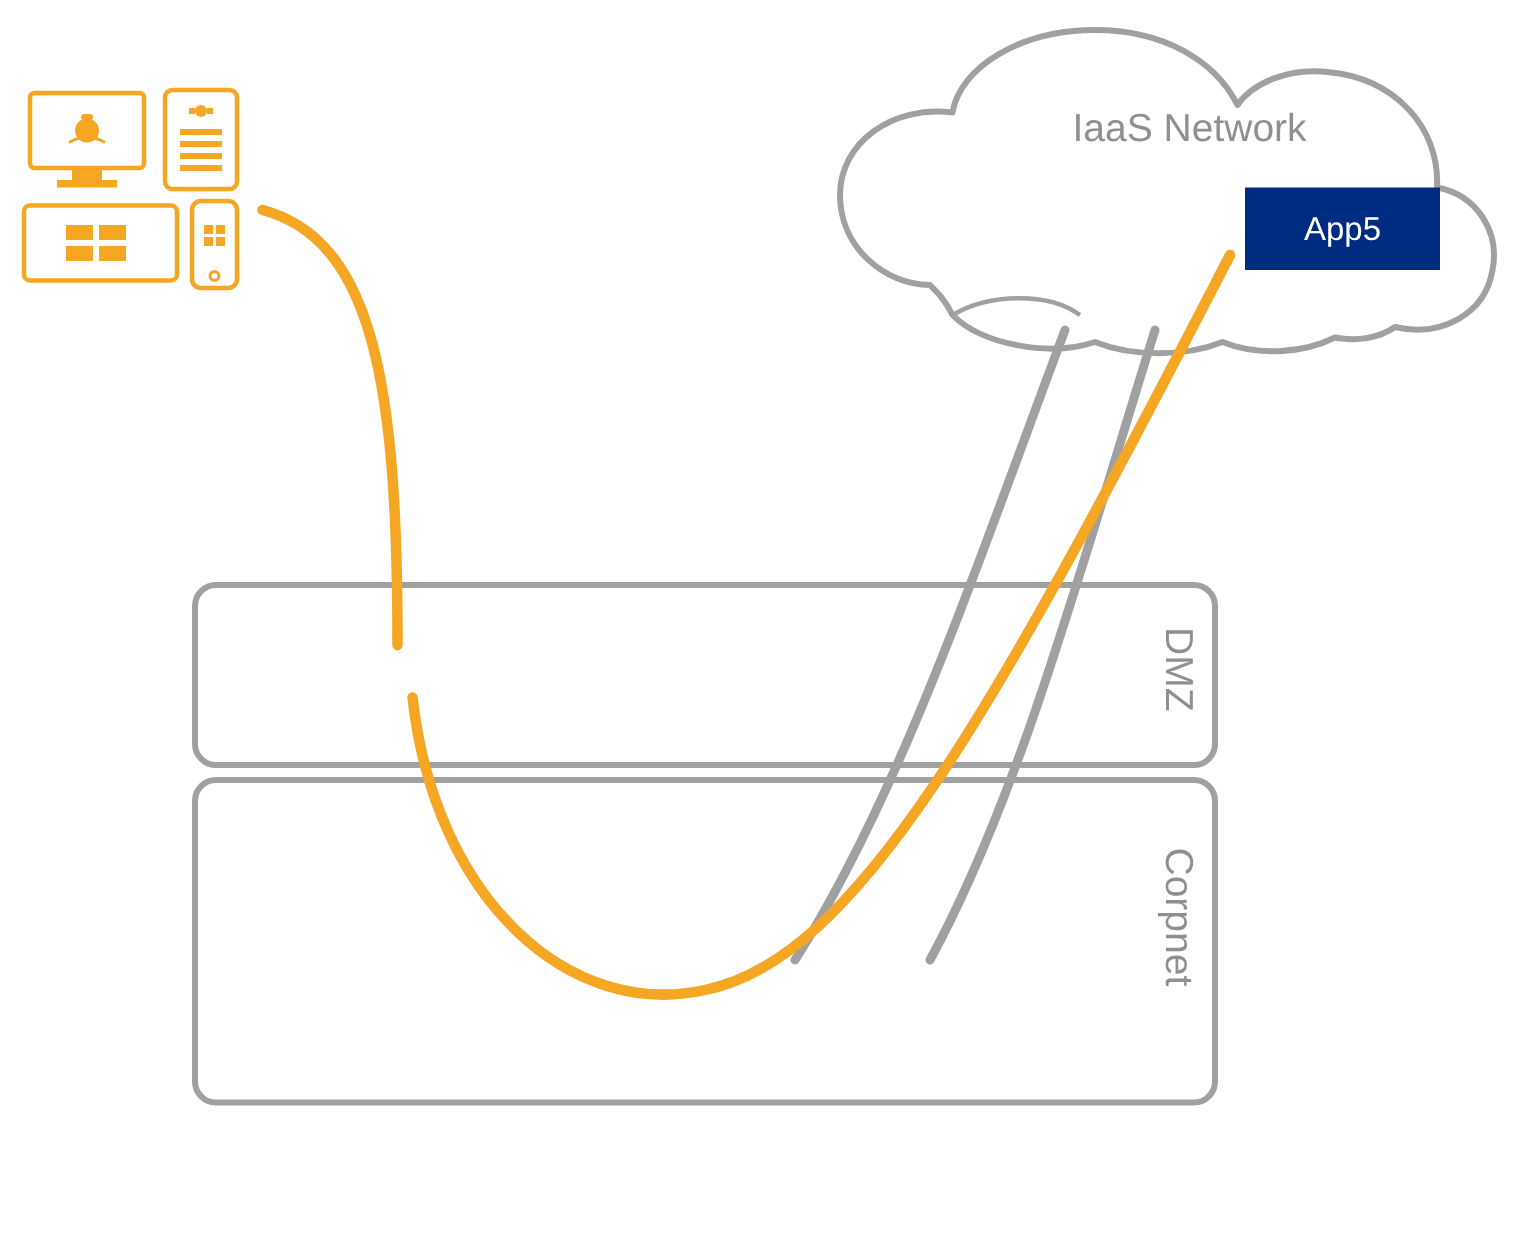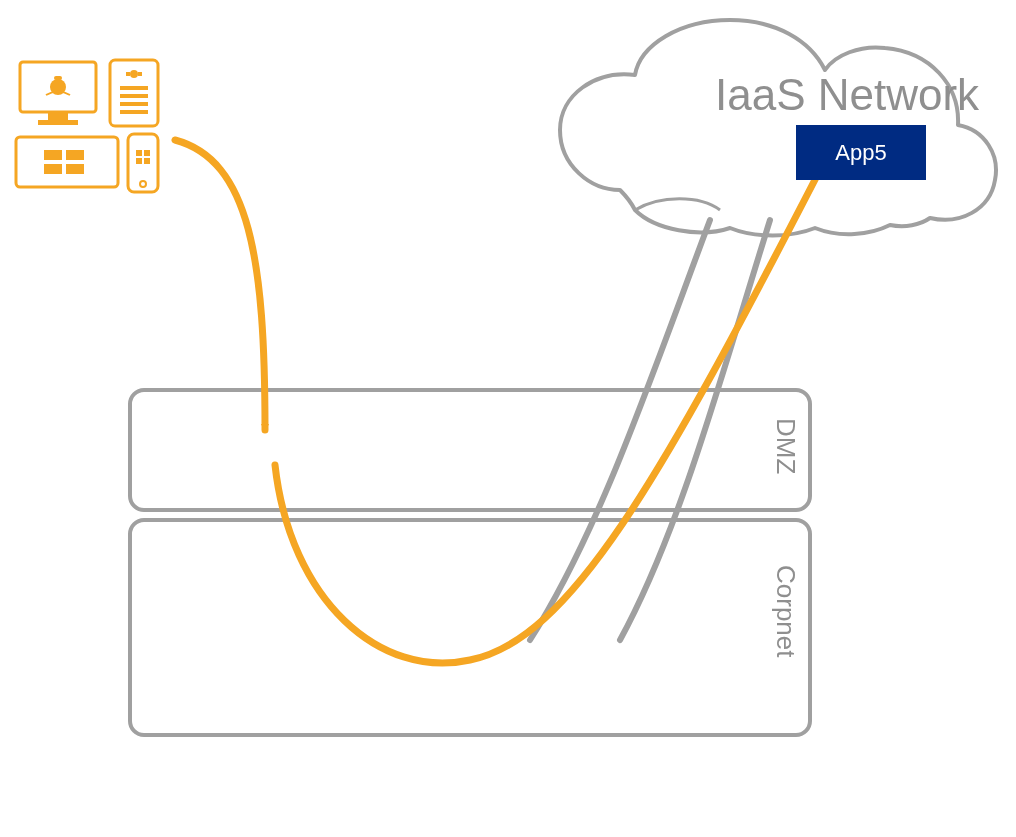--- a/index.html
+++ b/index.html
@@ -13,21 +13,21 @@
     overflow: hidden;
   }
   svg.canvas {
     position: absolute;
     top: 0; left: 0;
     width: 1016px;
     height: 837px;
   }
   .cloud-label {
     position: absolute;
-    font-size: 44px;
+    font-size: 26px;
     color: #8f8f8f;
     font-weight: 400;
     white-space: nowrap;
   }
   .app-box {
     position: absolute;
     background: #002b82;
     color: #ffffff;
     font-size: 22px;
     display: flex;
@@ -140,19 +140,19 @@
 
   <path d="M 175 140 C 250 160, 265 260, 265 430" fill="none" stroke="#F5A623" stroke-width="7" stroke-linecap="round" marker-end="url(#arrow-orange)"></path>
 
   <path d="M 275 465
            C 290 600, 380 680, 470 660
            C 570 640, 660 480, 820 170" fill="none" stroke="#F5A623" stroke-width="7" stroke-linecap="round" marker-end="url(#arrow-orange)"></path>
 </svg>
 
 <div class="cloud-label" style="left:715px; top:70px;">IaaS Network</div>
 
-<div class="app-box" style="left:796px; top:125px; width:130px; height:55px;">
+<div class="app-box" style="left:830px; top:125px; width:130px; height:55px;">
   <span>App5</span>
 </div>
 
 <div class="zone-label" style="left:770px; top:418px;">DMZ</div>
 
 <div class="zone-label" style="left:770px; top:565px;">Corpnet</div>
 
 </body></html>

